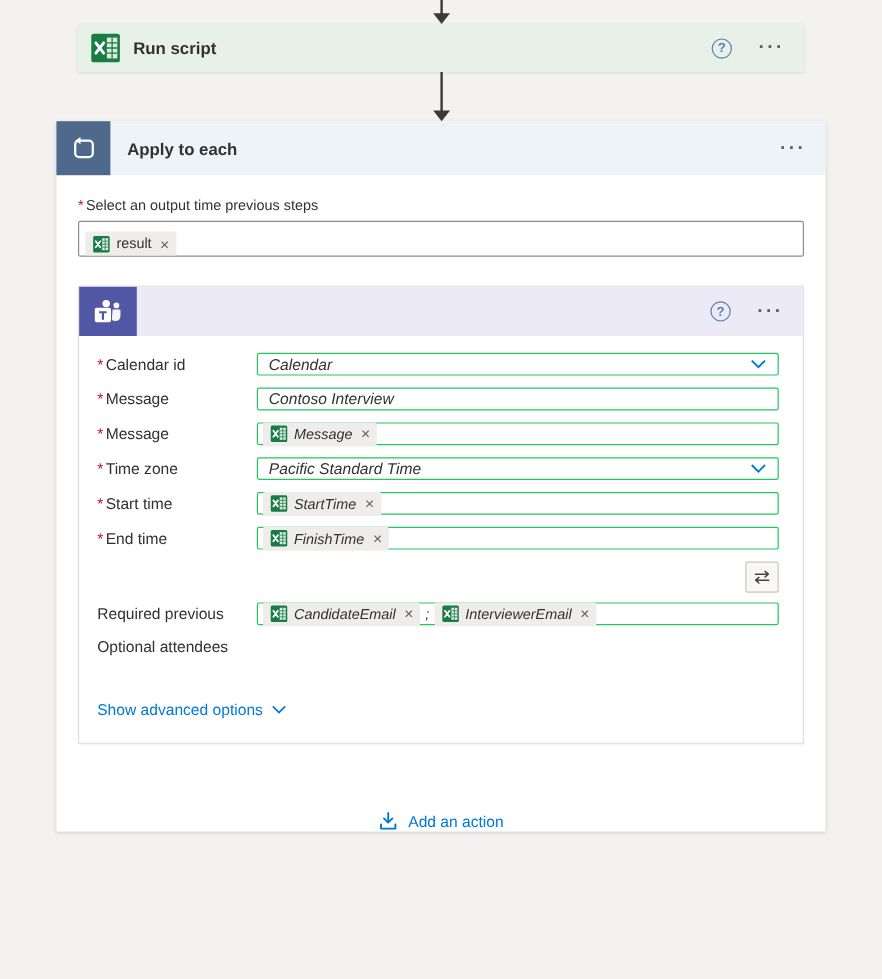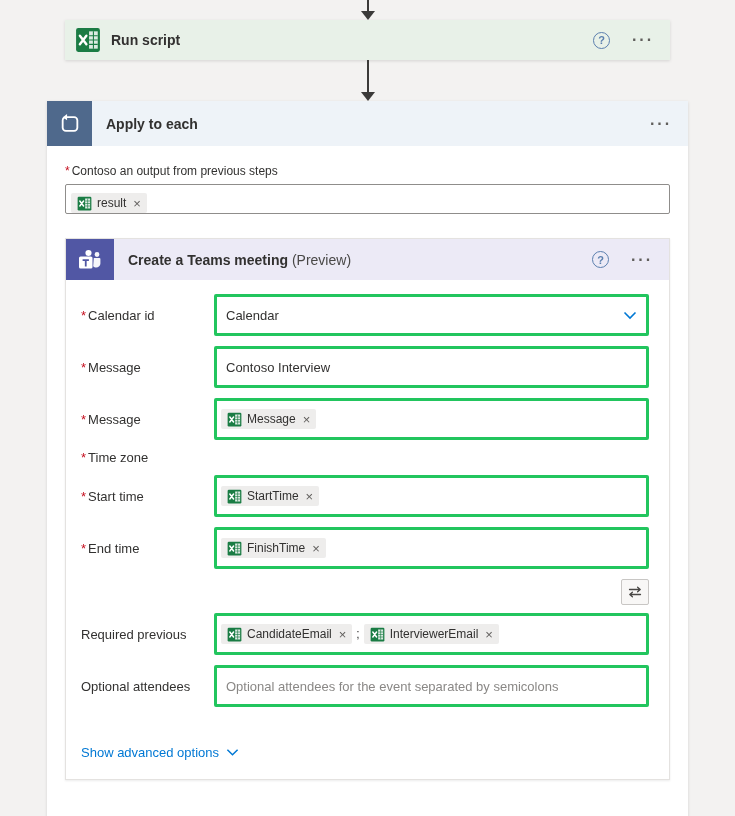--- a/index.html
+++ b/index.html
@@ -38,22 +38,22 @@
         padding:0 6px;gap:5px;font-size:12px;cursor:default;white-space:nowrap;}
   .chip-close{color:#605e5c;font-size:13px;margin-left:2px;cursor:pointer;}
   
   .teams-card{margin-top:24px;border:1px solid #e4e2e0;background:#fff;box-shadow:0 1px 2px rgba(0,0,0,.08);}
   .action-header{height:41px;background:#eceaf6;display:flex;align-items:center;padding-right:16px;cursor:pointer;}
   .teams-tile{width:48px;height:41px;background:#5157a4;}
   .action-header .card-title{margin-left:14px;}
   .action-body{padding:14px 0 18px;}
   .form-row{display:flex;align-items:center;margin:0 20px 10px 15px;}
   .row-label{flex:0 0 133px;font-size:13px;display:flex;align-items:center;padding-right:6px;box-sizing:border-box;}
-  .field{flex:1;height:42px;box-sizing:border-box;border:3px solid #22c55e;border-radius:2px;
-         background:#fff;font-size:13px;color:#323130;min-width:0;}
+  .field{flex:1;height:19px;box-sizing:border-box;border:1px solid #22c55e;border-radius:2px;
+         background:#fff;font-size:13px;color:#323130;min-width:0;font-style:italic;}
   .select-field{display:flex;align-items:center;padding:0 9px;cursor:pointer;}
   .chev{margin-left:auto;display:flex;flex:none;}
   input.field{padding:0 9px;font-family:inherit;outline:none;}
   input.field::placeholder{color:#8a8886;opacity:1;}
   .token-field{display:flex;align-items:center;padding:0 4px;gap:3px;cursor:text;}
   .sep{font-size:12px;margin:0 1px;}
   .switch-row{display:flex;justify-content:flex-end;margin:8px 20px 8px 0;}
   .switch-btn{width:28px;height:26px;border:1px solid #c8c6c4;background:#f8f7f6;border-radius:2px;
               display:flex;align-items:center;justify-content:center;cursor:pointer;padding:0;}
   .advanced{margin:28px 0 0 15px;display:inline-flex;align-items:center;gap:7px;color:#0078d4;
@@ -102,21 +102,21 @@
       </span>
       <span class="card-title">Apply to each</span>
       <span class="spacer"></span>
       <span class="dots">···</span>
     </header>
 
     <div class="scope-body">
 
       <div class="out-label">
         <span class="req">*</span>
-        <span>Contoso an output from previous steps</span>
+        <span>Select an output time previous steps</span>
       </div>
 
       <div class="token-input">
         <span class="chip">
           <span>
             <svg width="15" height="15" viewBox="0 0 24 24">
               <rect x="1" y="1" width="22" height="22" rx="2" fill="#1a7c44"></rect>
               <rect x="13" y="4" width="8" height="16" fill="#ffffff" opacity="0.85"></rect>
               <path d="M13 8 h8 M13 12 h8 M13 16 h8 M17 4 v16" stroke="#1a7c44" stroke-width="1" fill="none"></path>
               <path d="M4.5 8 l6 8 M10.5 8 l-6 8" stroke="#fff" stroke-width="2.4" stroke-linecap="round"></path>
@@ -131,24 +131,20 @@
         <header class="action-header">
           <span class="tile teams-tile">
             <svg width="26" height="26" viewBox="0 0 26 26">
               <circle cx="20" cy="7.5" r="2.4" fill="#fff" opacity="0.95"></circle>
               <path d="M16.8 11 h5.6 a1 1 0 0 1 1 1 v4.4 a4.2 4.2 0 0 1 -4.2 4.2 c-1.2 0 -2.3 -0.5 -3 -1.3 z" fill="#fff" opacity="0.95"></path>
               <circle cx="11.5" cy="6" r="3.1" fill="#fff"></circle>
               <rect x="2" y="9.5" width="13.5" height="12" rx="1.6" fill="#fff"></rect>
               <path d="M5.6 13.2 h6.3 M8.75 13.2 v6.2" stroke="#5157a4" stroke-width="1.8" fill="none"></path>
             </svg>
           </span>
-          <span class="card-title">
-            <span>Create a Teams meeting</span>
-            <span class="preview">(Preview)</span>
-          </span>
           <span class="spacer"></span>
           <span class="help">?</span>
           <span class="dots">···</span>
         </header>
 
         <div class="action-body">
 
           
           <div class="form-row">
             <div class="row-label">
@@ -194,20 +190,28 @@
                 <span class="chip-close">×</span>
               </span>
             </div>
           </div>
 
           
           <div class="form-row">
             <div class="row-label">
               <span class="req">*</span>
               <span>Time zone</span>
+            </div>
+            <div class="field select-field">
+              <span>Pacific Standard Time</span>
+              <span class="chev">
+                <svg width="14" height="9" viewBox="0 0 14 9">
+                    <path d="M1.5 1.5 L7 7 L12.5 1.5" stroke="#0078d4" stroke-width="1.6" fill="none"></path>
+                  </svg>
+              </span>
             </div>
           </div>
 
           
           <div class="form-row">
             <div class="row-label">
               <span class="req">*</span>
               <span>Start time</span>
             </div>
             <div class="field token-field">
@@ -290,21 +294,20 @@
                 <span class="chip-close">×</span>
               </span>
             </div>
           </div>
 
           
           <div class="form-row">
             <div class="row-label">
               <span>Optional attendees</span>
             </div>
-            <input class="field" type="text" placeholder="Optional attendees for the event separated by semicolons" style="">
           </div>
 
           
           <div class="advanced">
             <span>Show advanced options</span>
             <span class="chev">
               <svg width="13" height="9" viewBox="0 0 14 9">
                   <path d="M1.5 1.5 L7 7 L12.5 1.5" stroke="#0078d4" stroke-width="1.6" fill="none"></path>
                 </svg>
             </span>

